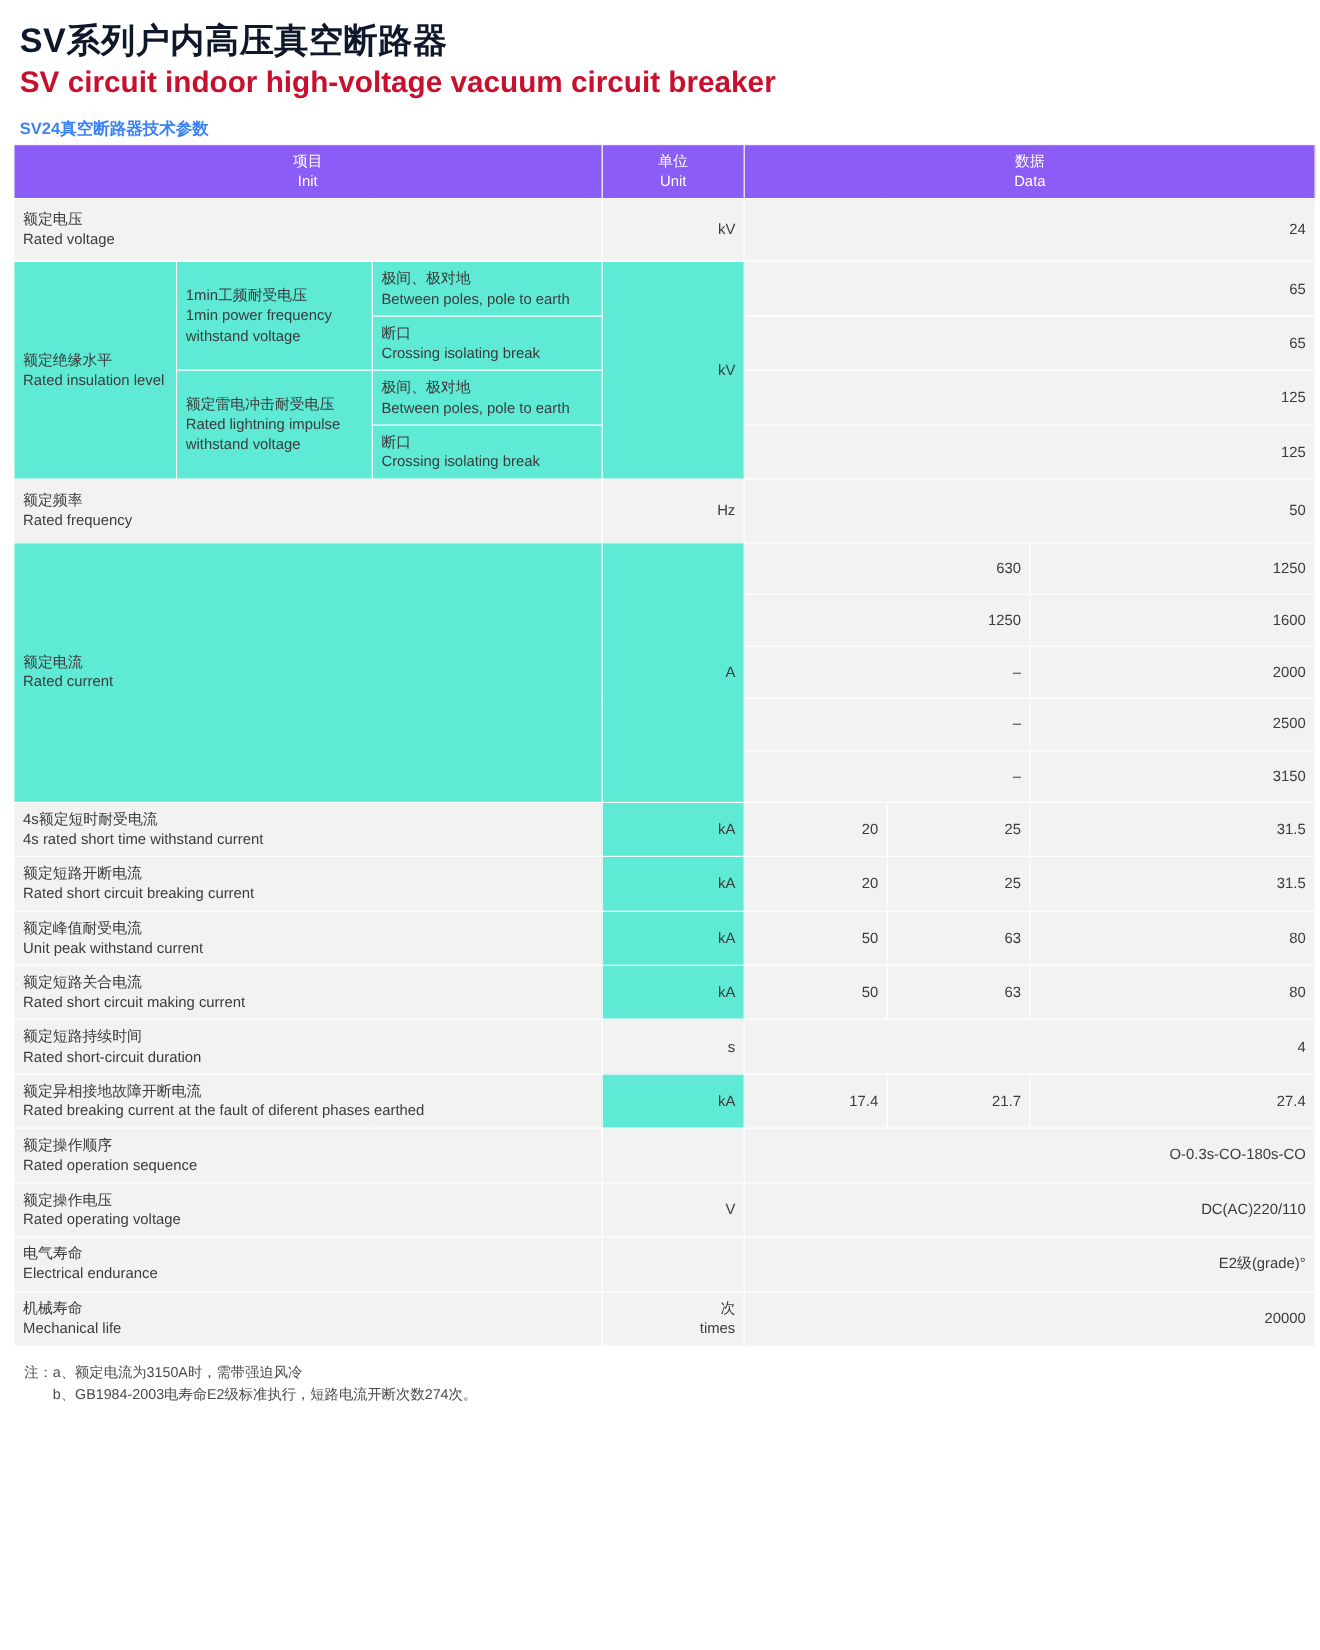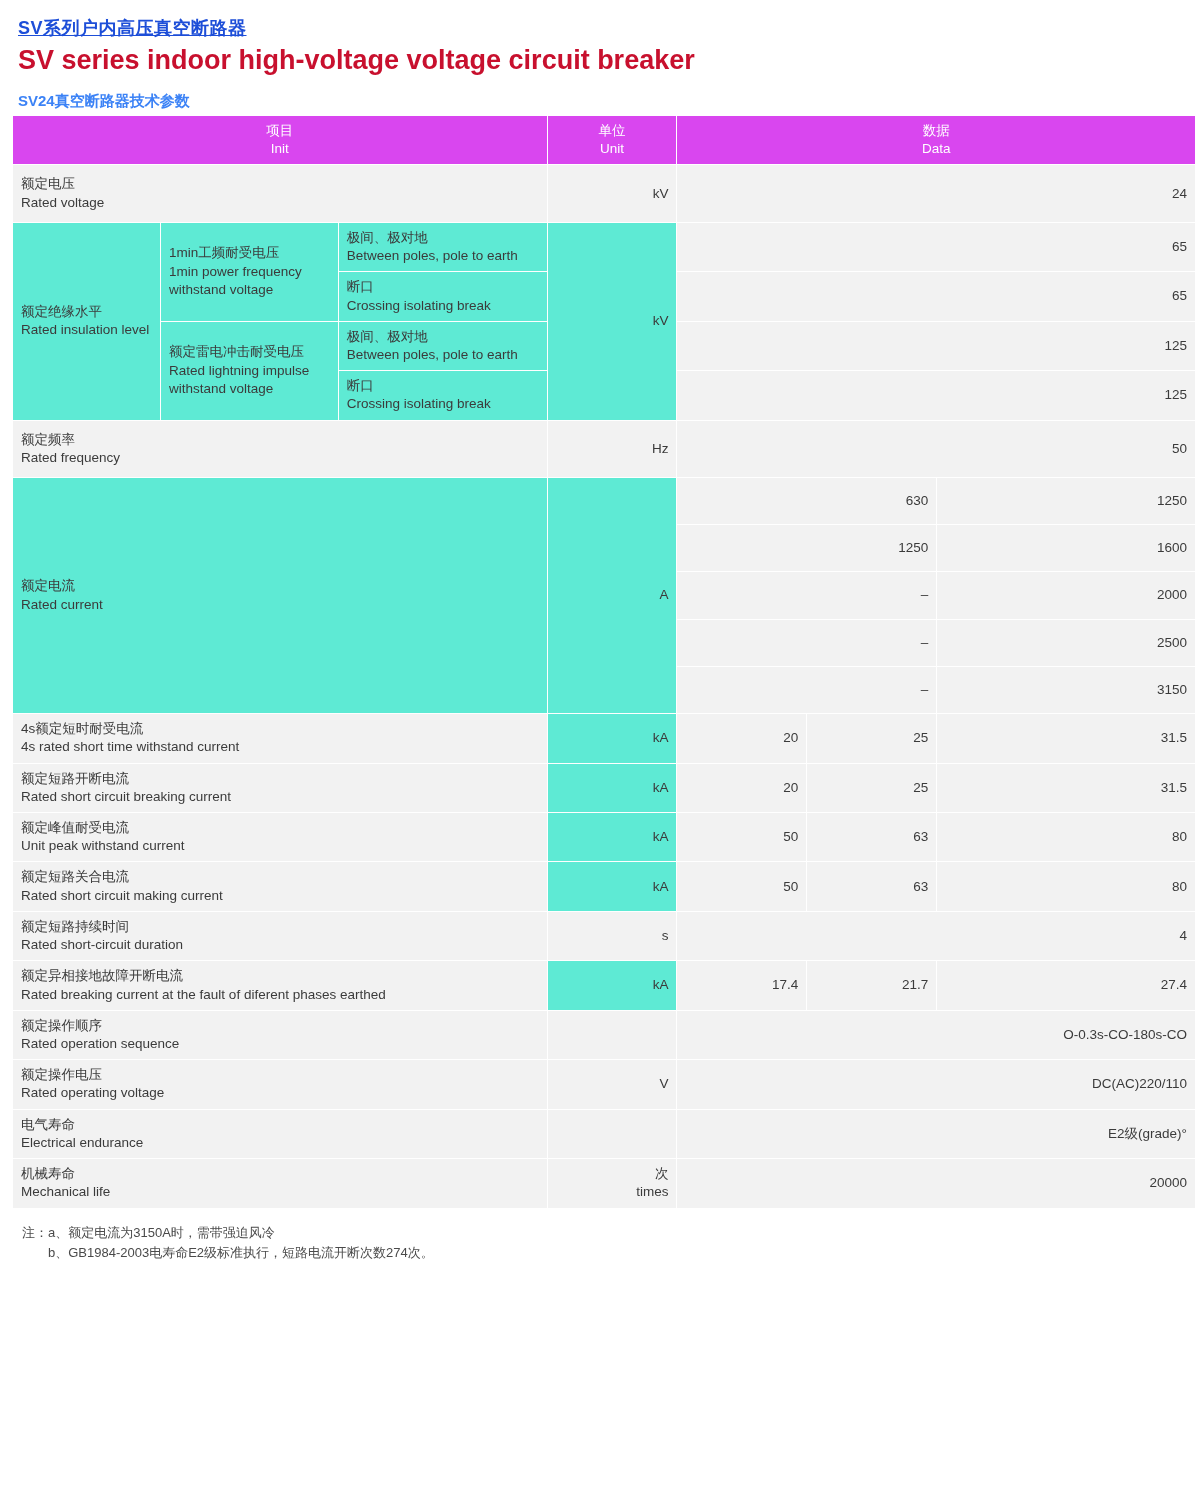--- a/index.html
+++ b/index.html
@@ -9,27 +9,26 @@
     height: 1500px;
     background: #ffffff;
     font-family: "Liberation Sans", sans-serif;
     color: #3b3b3b;
     position: relative;
     overflow: hidden;
   }
   .page { padding: 18px 8px 0 8px; }
 
   .title-cn {
-    font-size: 18px;
+    font-size: 31px;
     font-weight: bold;
-    color: #1d4ed8;
+    color: #0f172a;
     letter-spacing: 0.5px;
     line-height: 1.2;
     margin: 0 0 4px 10px;
-    text-decoration: underline;
   }
   .title-en {
     font-size: 27px;
     font-weight: bold;
     color: #c8102e;
     line-height: 1.2;
     margin: 0 0 16px 10px;
   }
   .sub-cn {
     font-size: 15px;
@@ -51,21 +50,21 @@
     font-size: 13.5px;
     line-height: 1.35;
   }
   table.spec td, table.spec th {
     border: 1px solid #ffffff;
     padding: 6px 8px;
     vertical-align: middle;
     font-weight: normal;
   }
   .hdr {
-    background: #d946ef;
+    background: #8b5cf6;
     color: #ffffff;
     text-align: center;
     font-size: 13.5px;
     padding: 12px 6px;
   }
   .r-light { background: #f2f2f2; }
   .r-dark  { background: #5eead4; }
   .c-center { text-align: right; }
   .c-left { text-align: left; }
 
@@ -79,21 +78,21 @@
   }
   .notes .note-label { margin-left: -26px; }
   .notes div { white-space: nowrap; }
 </style>
 </head>
 <body>
 
 <div class="page">
 
   <h1 class="title-cn">SV系列户内高压真空断路器</h1>
-  <h1 class="title-en">SV series indoor high-voltage voltage circuit breaker</h1>
+  <h1 class="title-en">SV circuit indoor high-voltage vacuum circuit breaker</h1>
   <div class="sub-cn">SV24真空断路器技术参数</div>
 
   <table class="spec">
     <colgroup>
       <col style="width:148px">
         <col style="width:178px">
         <col style="width:209px">
       <col style="width:130px">
       <col style="width:130px">
         <col style="width:130px">

